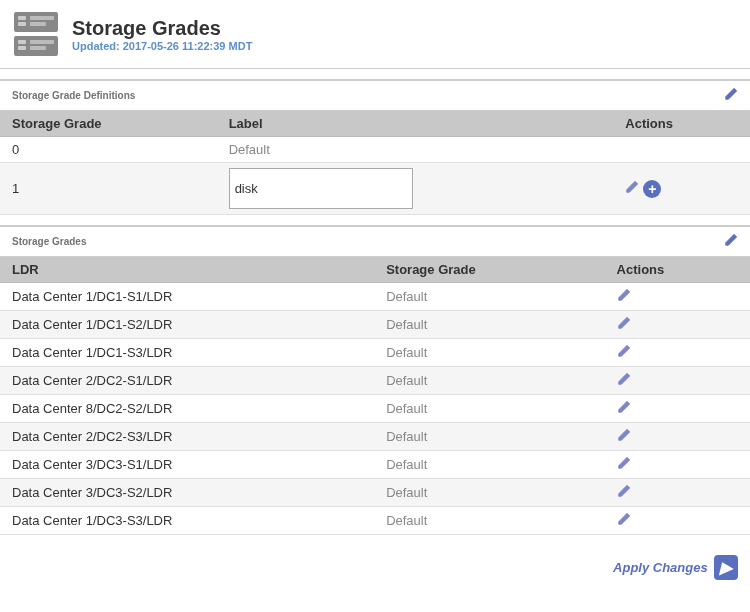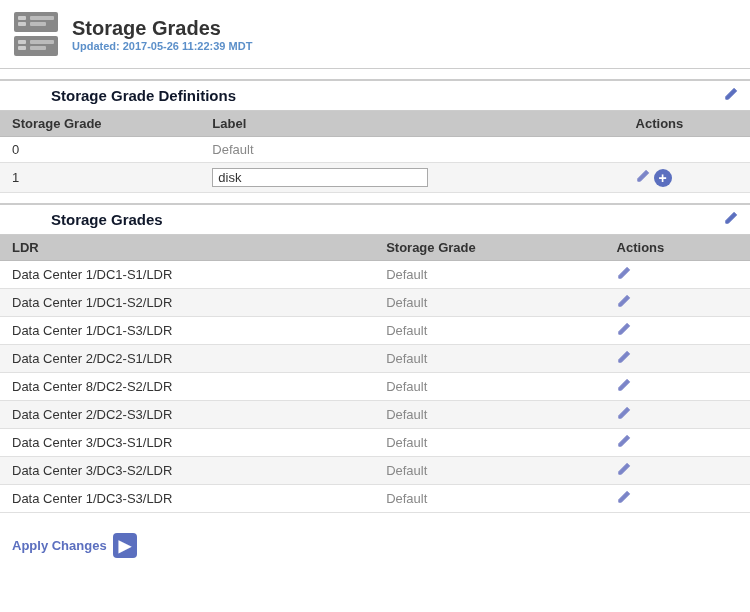--- a/index.html
+++ b/index.html
@@ -47,24 +47,23 @@
     .section-header {
       display: flex;
       align-items: center;
       justify-content: space-between;
       padding: 6px 12px;
       border-top: 2px solid #ccc;
       border-bottom: 1px solid #ccc;
       background: #fff;
     }
     .section-title {
-      font-size: 15px;
-      font-weight: bold;
-      color: #0f172a;
-      margin-left: 39px;
+      font-size: 10px;
+      font-weight: bold;
+      color: #737373;
     }
     .edit-icon-btn {
       cursor: pointer;
       color: #5b6fbf;
     }
 
     
     table {
       width: 100%;
       border-collapse: collapse;
@@ -88,23 +87,23 @@
     tr:nth-child(even) td {
       background: #f5f5f5;
     }
     tr:nth-child(odd) td {
       background: #fff;
     }
 
     
     .label-input {
       border: 1px solid #aaa;
-      padding: 1px 5px;
-      font-size: 13px;
-      width: 216px;
+      padding: 12px 5px;
+      font-size: 13px;
+      width: 184px;
       color: #333;
     }
 
     
     .action-cell {
       display: flex;
       align-items: center;
       gap: 4px;
     }
     .plus-icon {
@@ -118,23 +117,25 @@
       color: #fff;
       font-size: 14px;
       font-weight: bold;
       cursor: pointer;
       line-height: 1;
     }
 
     
     .footer {
       display: flex;
+      justify-content: flex-end;
       align-items: center;
       padding: 10px 12px;
       margin-top: 4px;
+      font-style: italic;
     }
     .apply-btn {
       display: flex;
       align-items: center;
       gap: 6px;
       cursor: pointer;
       color: #5b6fbf;
       font-size: 13px;
       font-weight: bold;
     }

